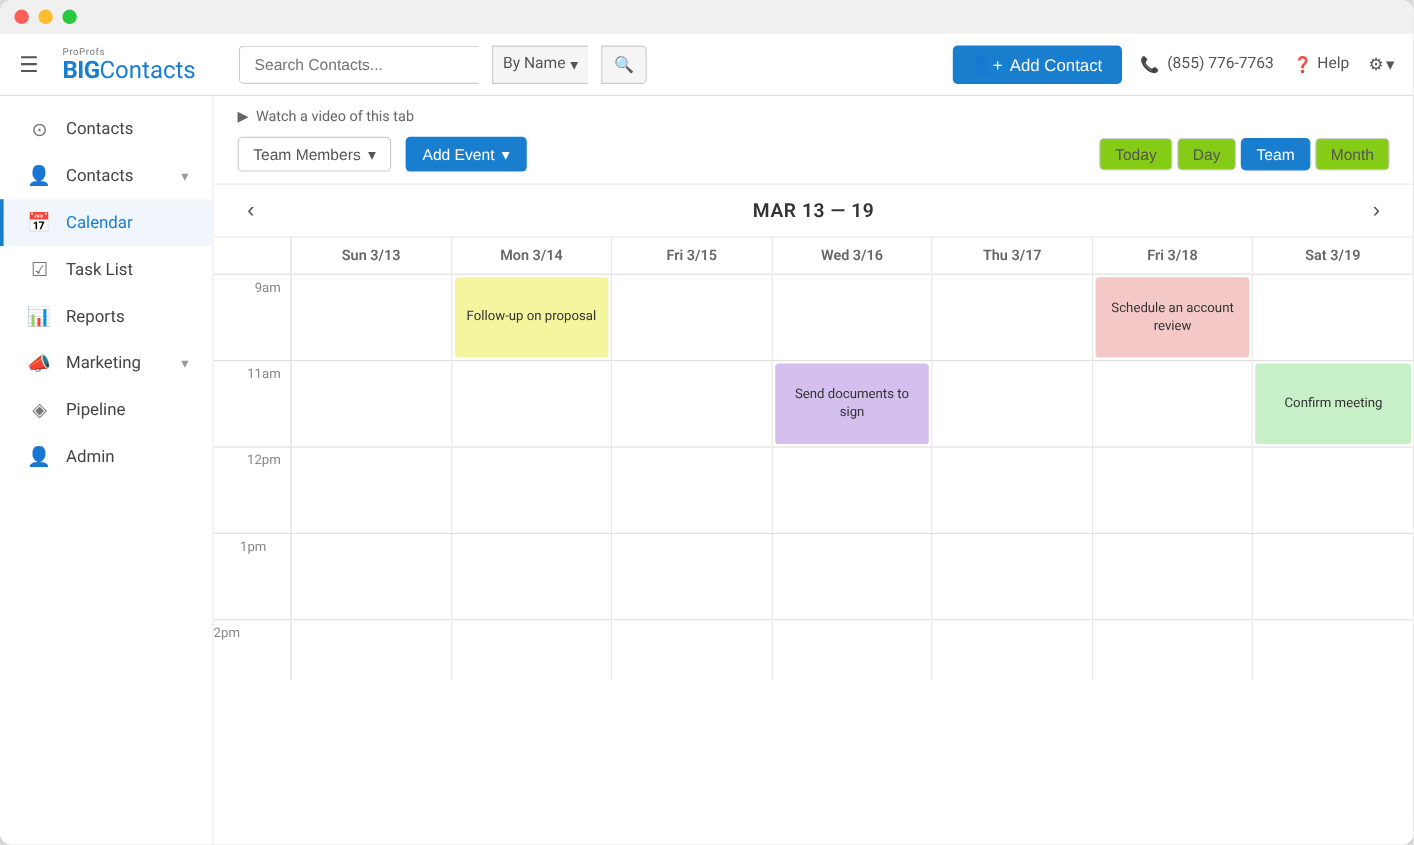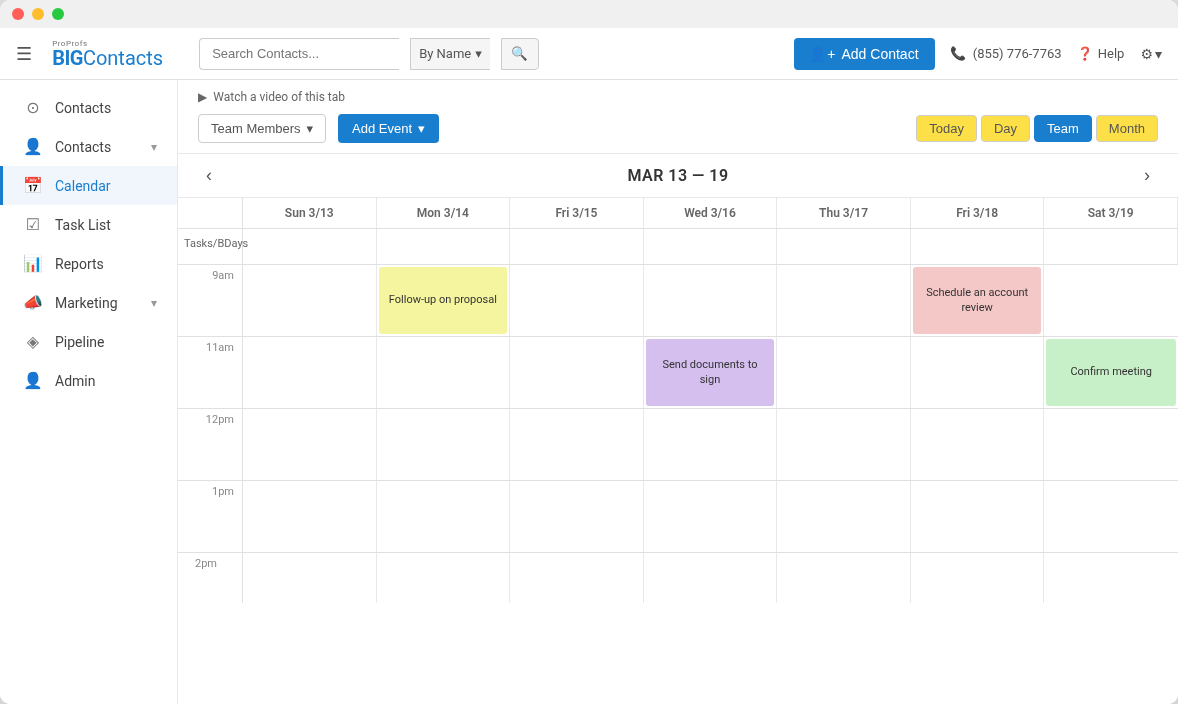--- a/index.html
+++ b/index.html
@@ -244,21 +244,21 @@
       align-items: center;
       gap: 6px;
     }
     .view-btns {
       margin-left: auto;
       display: flex;
       gap: 4px;
     }
     .view-btn {
       border: 1px solid #ccc;
-      background: #fde047;
+      background: #84cc16;
       padding: 5px 12px;
       font-size: 13px;
       color: #555;
       cursor: pointer;
       border-radius: 4px;
     }
     .view-btn.active {
       background: #1a7ecf;
       color: #fff;
       border-color: #1a7ecf;
@@ -473,30 +473,20 @@
                 <th class="cal-header-cell">Mon 3/14</th>
                 <th class="cal-header-cell">Fri 3/15</th>
                 <th class="cal-header-cell">Wed 3/16</th>
                 <th class="cal-header-cell">Thu 3/17</th>
                 <th class="cal-header-cell">Fri 3/18</th>
                 <th class="cal-header-cell">Sat 3/19</th>
               </tr>
             </thead>
             <tbody>
 
-              <tr style="display:grid; grid-template-columns:65px repeat(7,1fr); min-height:36px; border-bottom:1px solid #e0e0e0;">
-                <td class="tasks-label" style="font-size:11px; color:#666; padding:8px 4px 8px 6px; border-right:1px solid #e0e0e0;">Tasks/BDays</td>
-                <td class="tasks-cell" style="border-right:1px solid #e8e8e8;"></td>
-                <td class="tasks-cell" style="border-right:1px solid #e8e8e8;"></td>
-                <td class="tasks-cell" style="border-right:1px solid #e8e8e8;"></td>
-                <td class="tasks-cell" style="border-right:1px solid #e8e8e8;"></td>
-                <td class="tasks-cell" style="border-right:1px solid #e8e8e8;"></td>
-                <td class="tasks-cell" style="border-right:1px solid #e8e8e8;"></td>
-                <td class="tasks-cell"></td>
-              </tr>
 
               <tr style="display:grid; grid-template-columns:65px repeat(7,1fr); min-height:72px; border-bottom:1px solid #e0e0e0;">
                 <td style="font-size:11px; color:#888; padding:4px 8px 4px 0; text-align:right; border-right:1px solid #e0e0e0;">9am</td>
                 <td style="border-right:1px solid #e8e8e8; padding:2px;"></td>
                 <td style="border-right:1px solid #e8e8e8; padding:2px;">
                   <div class="cal-event event-yellow">Follow-up on proposal</div>
                 </td>
                 <td style="border-right:1px solid #e8e8e8; padding:2px;"></td>
                 <td style="border-right:1px solid #e8e8e8; padding:2px;"></td>
                 <td style="border-right:1px solid #e8e8e8; padding:2px;"></td>
@@ -527,32 +517,32 @@
                 <td style="border-right:1px solid #e8e8e8;"></td>
                 <td style="border-right:1px solid #e8e8e8;"></td>
                 <td style="border-right:1px solid #e8e8e8;"></td>
                 <td style="border-right:1px solid #e8e8e8;"></td>
                 <td style="border-right:1px solid #e8e8e8;"></td>
                 <td style="border-right:1px solid #e8e8e8;"></td>
                 <td></td>
               </tr>
 
               <tr style="display:grid; grid-template-columns:65px repeat(7,1fr); min-height:72px; border-bottom:1px solid #e0e0e0;">
-                <td style="font-size:11px; color:#888; padding:4px 8px 4px 0; text-align:right; border-right:1px solid #e0e0e0;">1pm</td>
+                <td style="font-size:11px; color:#888; padding:4px 20px 4px 0; text-align:right; border-right:1px solid #e0e0e0;">1pm</td>
                 <td style="border-right:1px solid #e8e8e8;"></td>
                 <td style="border-right:1px solid #e8e8e8;"></td>
                 <td style="border-right:1px solid #e8e8e8;"></td>
                 <td style="border-right:1px solid #e8e8e8;"></td>
                 <td style="border-right:1px solid #e8e8e8;"></td>
                 <td style="border-right:1px solid #e8e8e8;"></td>
                 <td></td>
               </tr>
 
               <tr style="display:grid; grid-template-columns:65px repeat(7,1fr); min-height:50px;">
-                <td style="font-size:11px; color:#888; padding:4px 8px 4px 0; text-align:center; border-right:1px solid #e0e0e0;">2pm</td>
+                <td style="font-size:11px; color:#888; padding:4px 8px 4px 0; text-align:left; border-right:1px solid #e0e0e0;">2pm</td>
                 <td style="border-right:1px solid #e8e8e8;"></td>
                 <td style="border-right:1px solid #e8e8e8;"></td>
                 <td style="border-right:1px solid #e8e8e8;"></td>
                 <td style="border-right:1px solid #e8e8e8;"></td>
                 <td style="border-right:1px solid #e8e8e8;"></td>
                 <td style="border-right:1px solid #e8e8e8;"></td>
                 <td></td>
               </tr>
             </tbody>
           </table>

